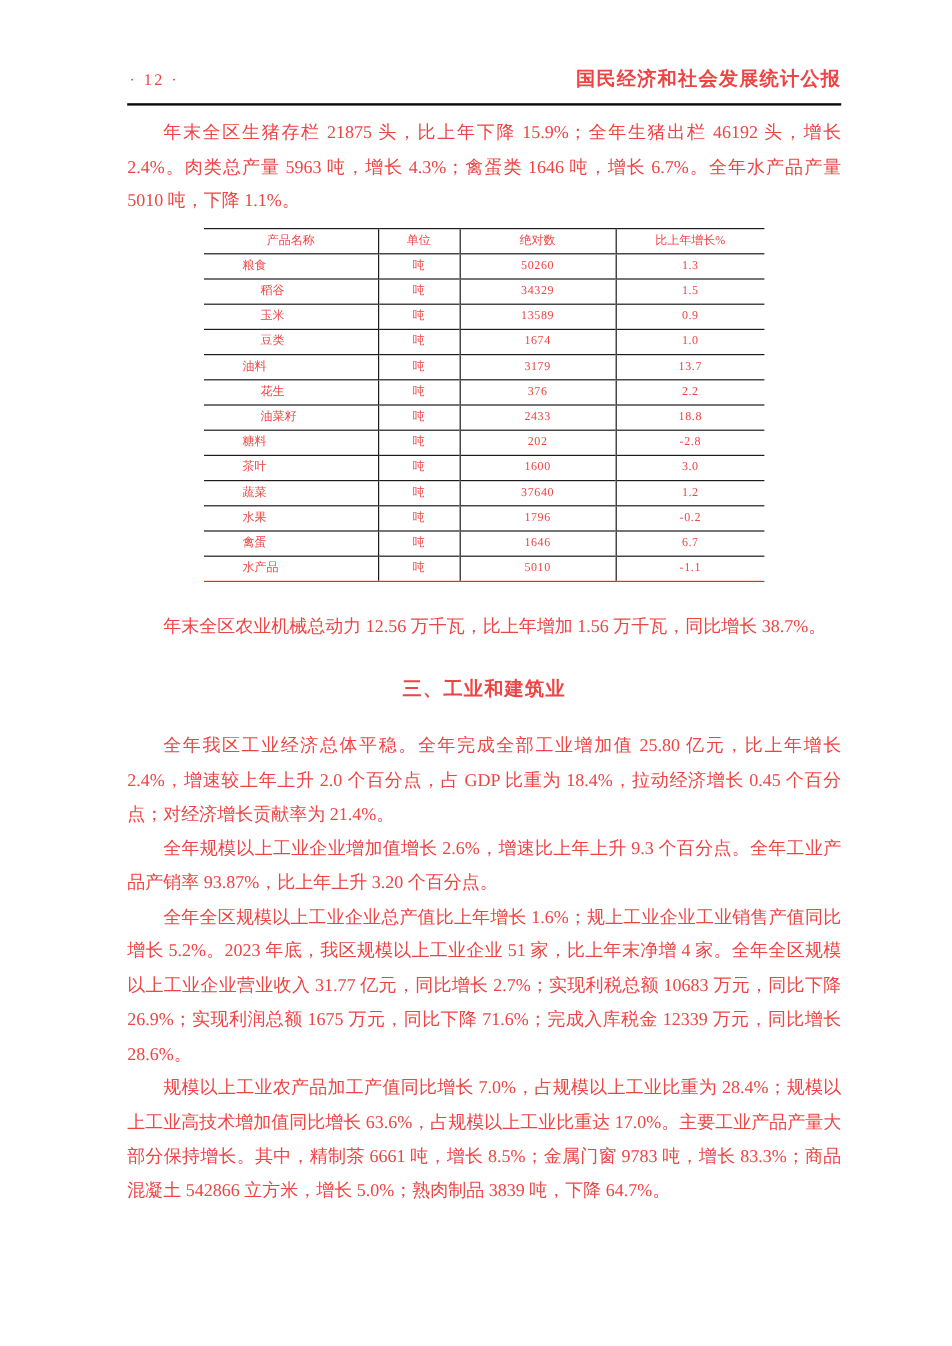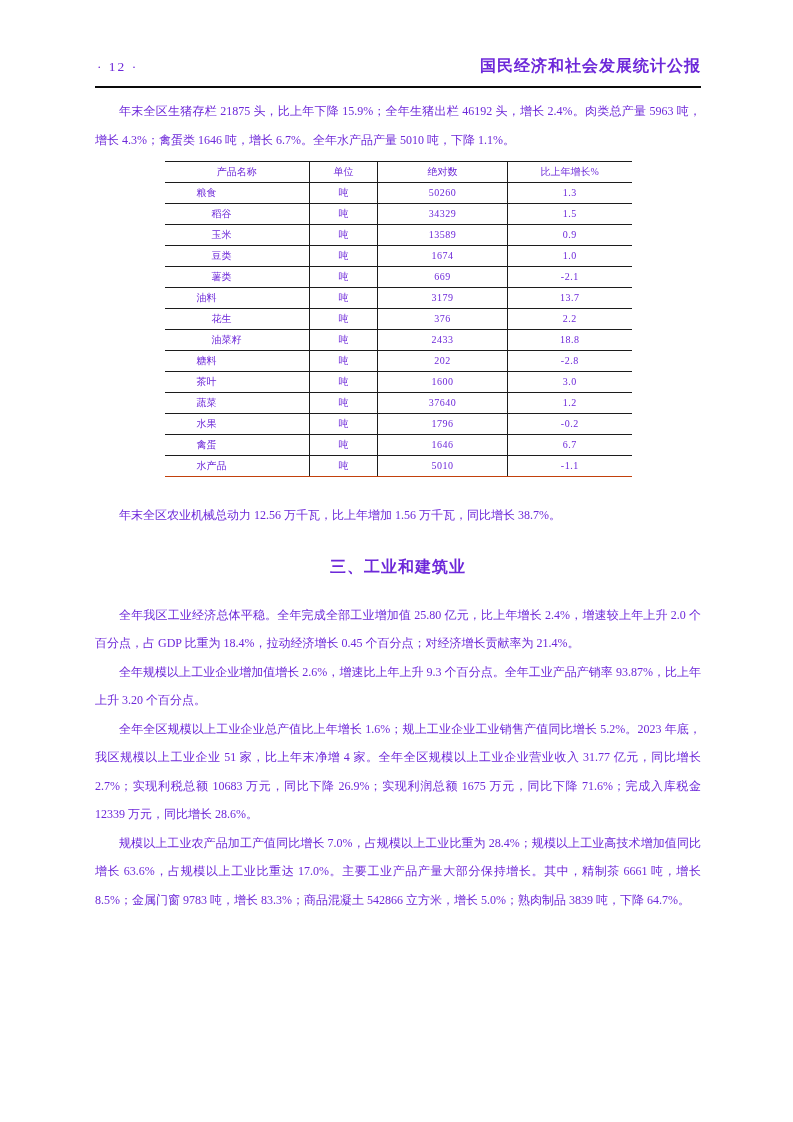--- a/index.html
+++ b/index.html
@@ -5,21 +5,22 @@
   * { box-sizing: border-box; }
   html, body { margin: 0; padding: 0; background: #ffffff; }
   .page {
     position: relative;
     width: 793px;
     height: 1122px;
     margin: 0 auto;
     background: #ffffff;
     overflow: hidden;
     font-family: "Liberation Serif", "DejaVu Serif", serif;
-    color: #6d28d9;
+    color: #ef4444;
+    padding-left: 11px;
   }
   .content {
     padding: 56px 92px 0 95px;
   }
   
   .doc-header {
     position: relative;
     border-bottom: 2px solid #0a0a0a;
     padding-bottom: 9px;
   }
@@ -33,21 +34,21 @@
   .header-title {
     text-align: right;
     font-family: "Liberation Sans", "DejaVu Sans", sans-serif;
     font-weight: bold;
     font-size: 16px;
     letter-spacing: 1px;
   }
   
   .para {
     margin: 0;
-    font-size: 12px;
+    font-size: 15px;
     line-height: 28.5px;
     text-align: justify;
     text-indent: 2em;
   }
   .para-intro { margin-top: 9px; }
   .para-machinery { margin-top: 24px; }
   
   .table-title {
     margin-top: 10px;
     text-align: center;
@@ -136,26 +137,20 @@
             <td class="num-cell">13589</td>
             <td class="num-cell">0.9</td>
           </tr>
           <tr>
             <td class="name-cell sub">豆类</td>
             <td>吨</td>
             <td class="num-cell">1674</td>
             <td class="num-cell">1.0</td>
           </tr>
           <tr>
-            <td class="name-cell sub">薯类</td>
-            <td>吨</td>
-            <td class="num-cell">669</td>
-            <td class="num-cell">-2.1</td>
-          </tr>
-          <tr>
             <td class="name-cell">油料</td>
             <td>吨</td>
             <td class="num-cell">3179</td>
             <td class="num-cell">13.7</td>
           </tr>
           <tr>
             <td class="name-cell sub">花生</td>
             <td>吨</td>
             <td class="num-cell">376</td>
             <td class="num-cell">2.2</td>

